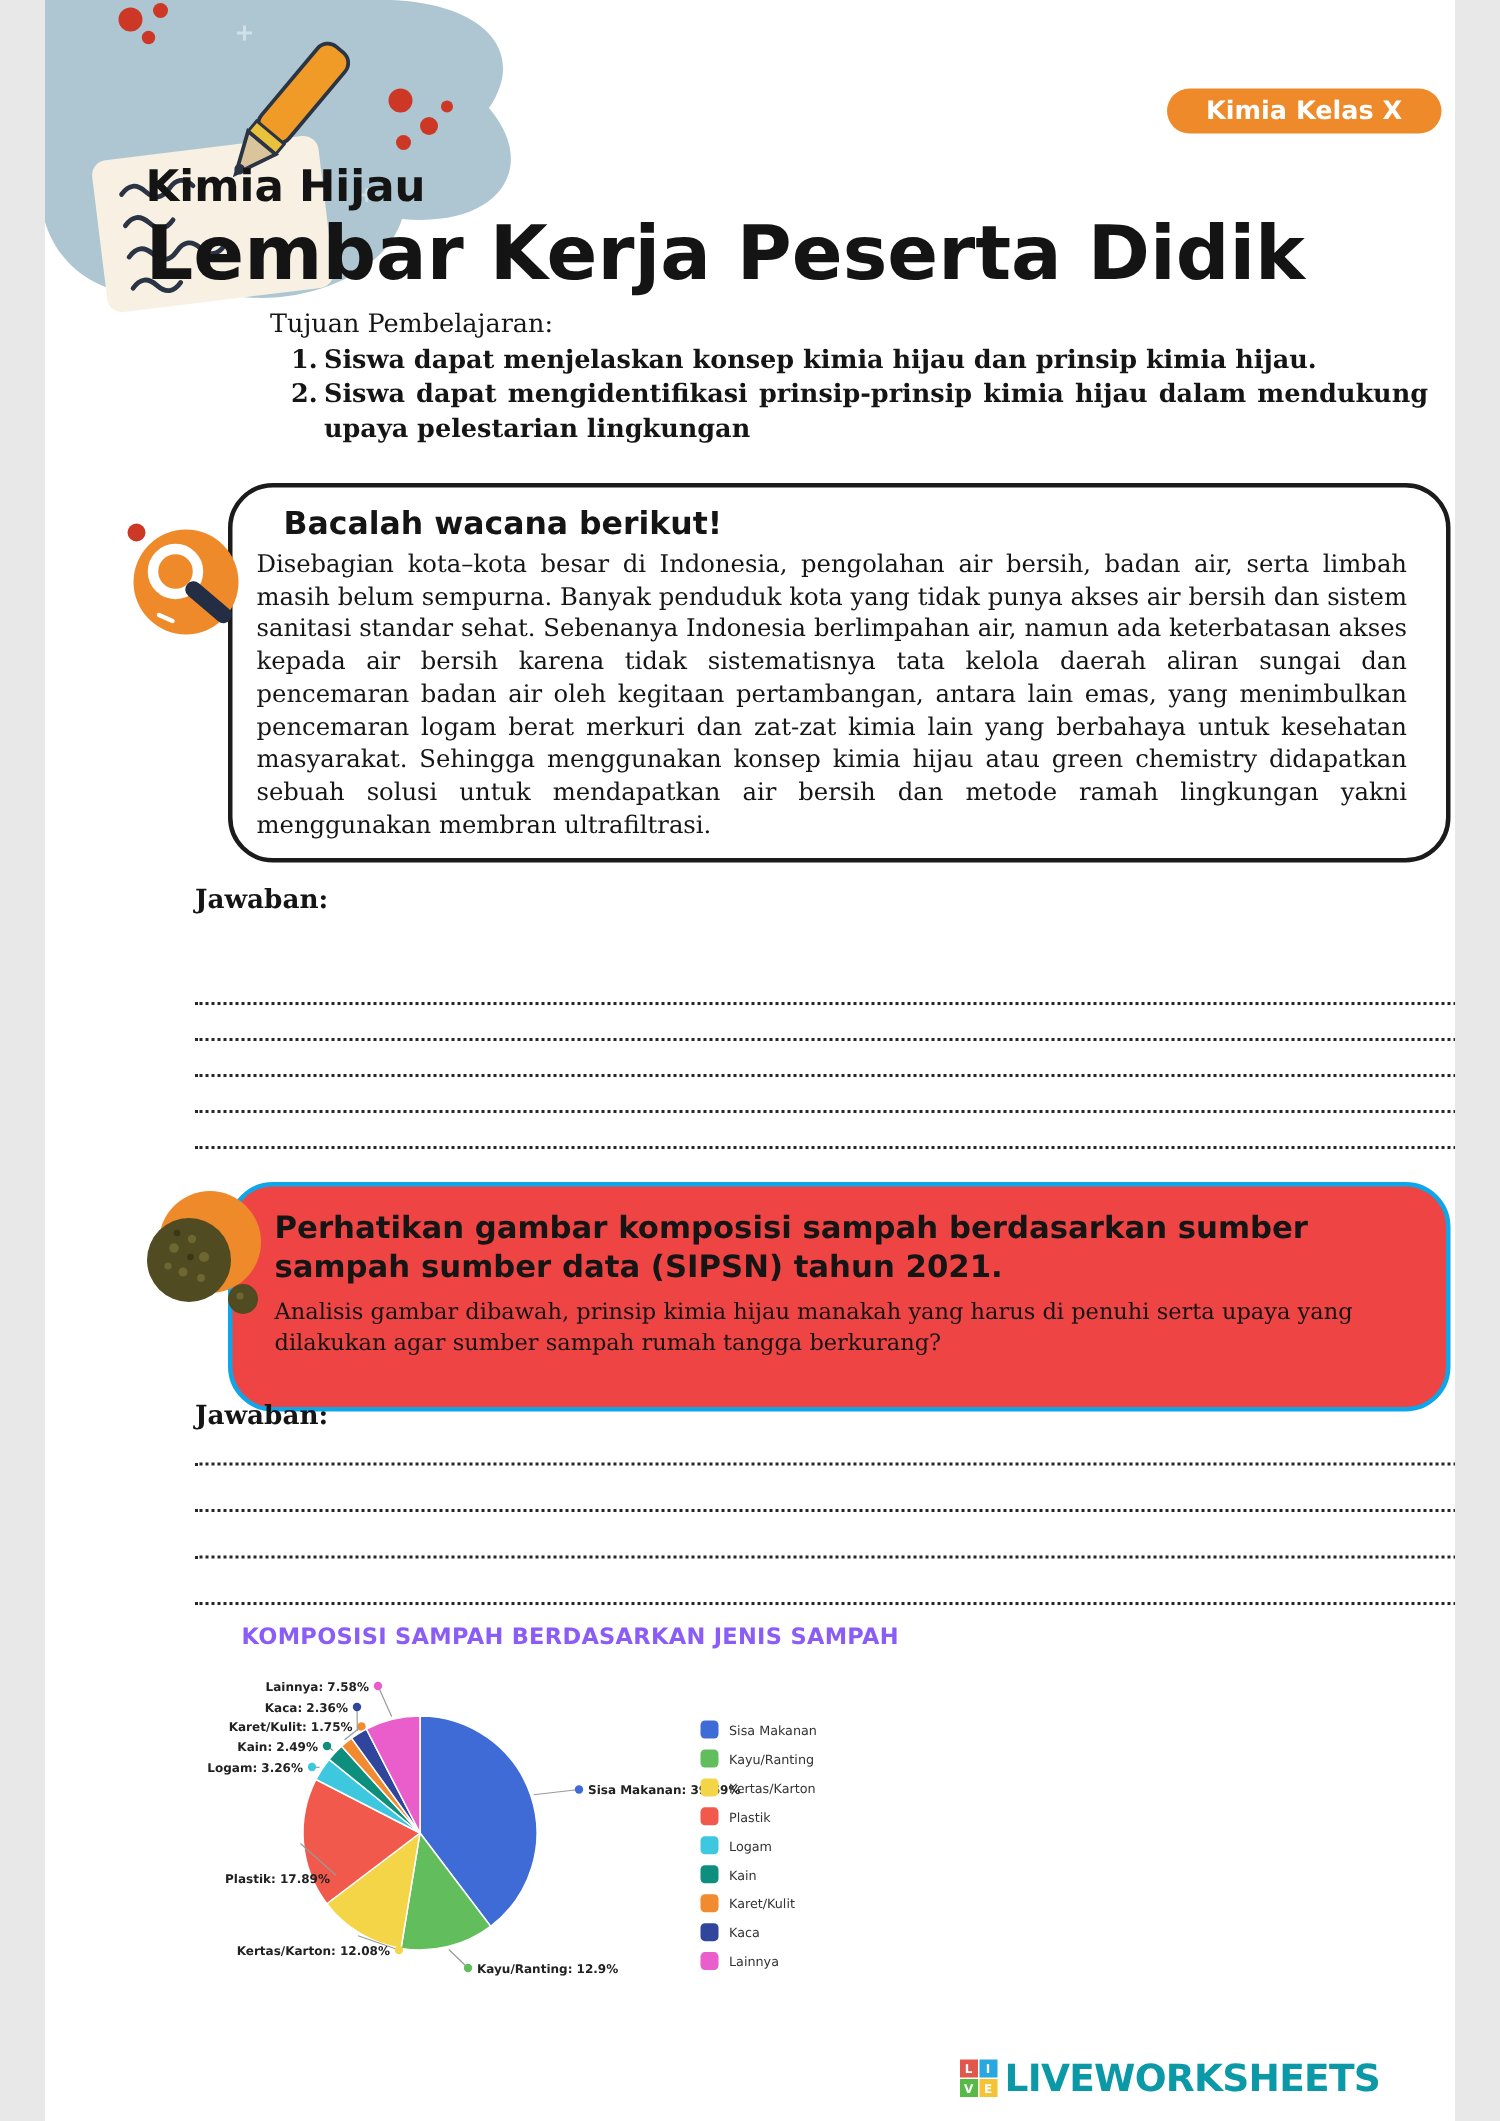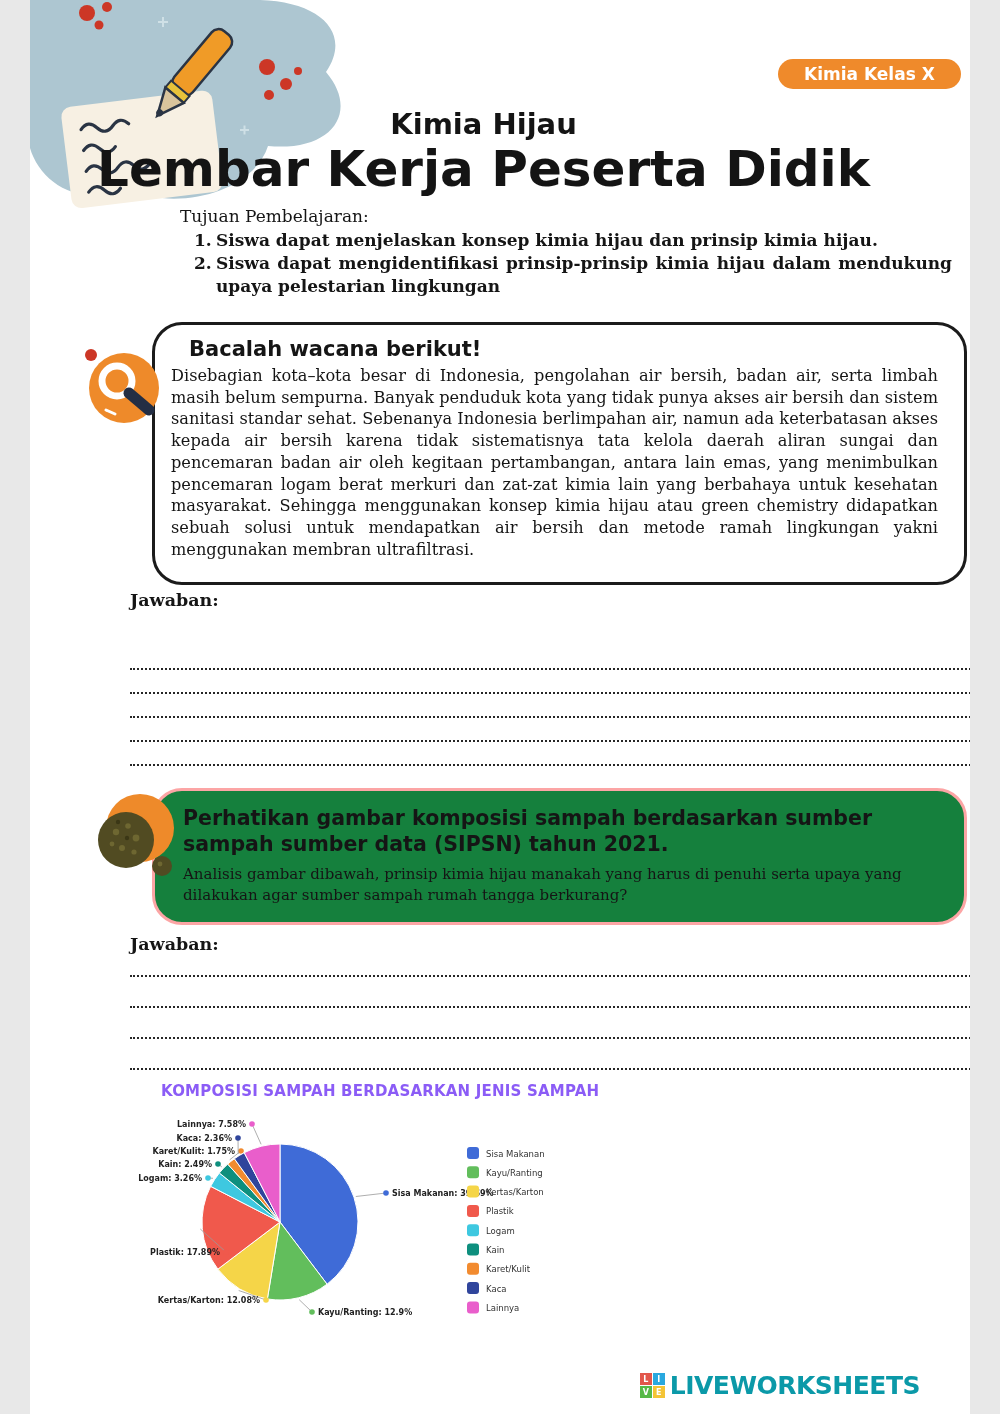--- a/index.html
+++ b/index.html
@@ -14,60 +14,60 @@
   .deco-topleft { position:absolute; left:0; top:0; width:340px; height:240px; }
 
   
   .badge {
     position:absolute; top:59px; left:748px; background:#EF8A2B; color:#fff;
     font-family:"DejaVu Sans", sans-serif; font-weight:700; font-size:17px;
     padding:5px 26px; border-radius:16px;
   }
 
   
-  .titles { position:absolute; top:108px; right:100px; text-align:center;
+  .titles { position:absolute; top:108px; right:100px; text-align:left;
     font-family:"DejaVu Sans", sans-serif; font-weight:800; color:#141414; }
   .subtitle { font-size:29px; line-height:1.15; }
   .main-title { font-size:50px; line-height:1.15; }
 
   
   .objectives { position:absolute; left:150px; top:206px; width:772px; font-size:17px; }
   .objectives-heading { font-weight:400; font-size:17px; margin-bottom:3px; }
   .objectives-list { list-style:none; margin-left:14px; font-weight:700; }
   .objectives-item { display:flex; line-height:1.35; }
   .obj-num { width:22px; flex:none; }
   .obj-text { flex:1; text-align:justify; }
 
   
   .reading-box {
     position:absolute; left:122px; top:322px; width:815px;
     border:3px solid #1b1b1b; border-radius:30px; background:#fff;
-    padding:12px 26px 22px 16px;
+    padding:12px 26px 12px 16px;
   }
   .reading-heading { font-family:"DejaVu Sans", sans-serif; font-weight:800;
     font-size:21px; margin:0 0 4px 18px; }
   .reading-body { font-size:16.2px; line-height:1.34; text-align:justify; }
   .magnifier { position:absolute; left:48px; top:344px; width:86px; height:86px; }
 
   
   .question1 { position:absolute; left:100px; top:586px; width:852px;
     font-weight:700; font-size:17.5px; line-height:1.4; text-align:justify; }
   .answer-label { display:block; font-weight:700; font-size:17.5px; margin-top:2px; }
 
   .answers-1 { position:absolute; left:100px; top:646px; width:852px; }
   .answers-1 .answer-line { height:24px; }
   .answers-2 { position:absolute; left:100px; top:946px; width:852px; }
   .answers-2 .answer-line { height:31px; }
   .answer-line { border-bottom:2.4px dotted #262626; cursor:text; }
 
   
   .task-box {
     position:absolute; left:122px; top:788px; width:815px;
-    border:3px solid #fca5a5; border-radius:30px; background:#15803d;
-    padding:14px 26px 16px 28px;
+    border:3px solid #0ea5e9; border-radius:30px; background:#ef4444;
+    padding:14px 26px 32px 28px;
   }
   .task-heading { font-family:"DejaVu Sans", sans-serif; font-weight:800;
     font-size:20.5px; line-height:1.28; margin-bottom:7px; }
   .task-body { font-size:15px; line-height:1.38; }
   .compost { position:absolute; left:58px; top:792px; width:92px; height:92px; }
 
   .answer-label-2 { position:absolute; left:100px; top:934px;
     font-weight:700; font-size:17.5px; }
 
   

